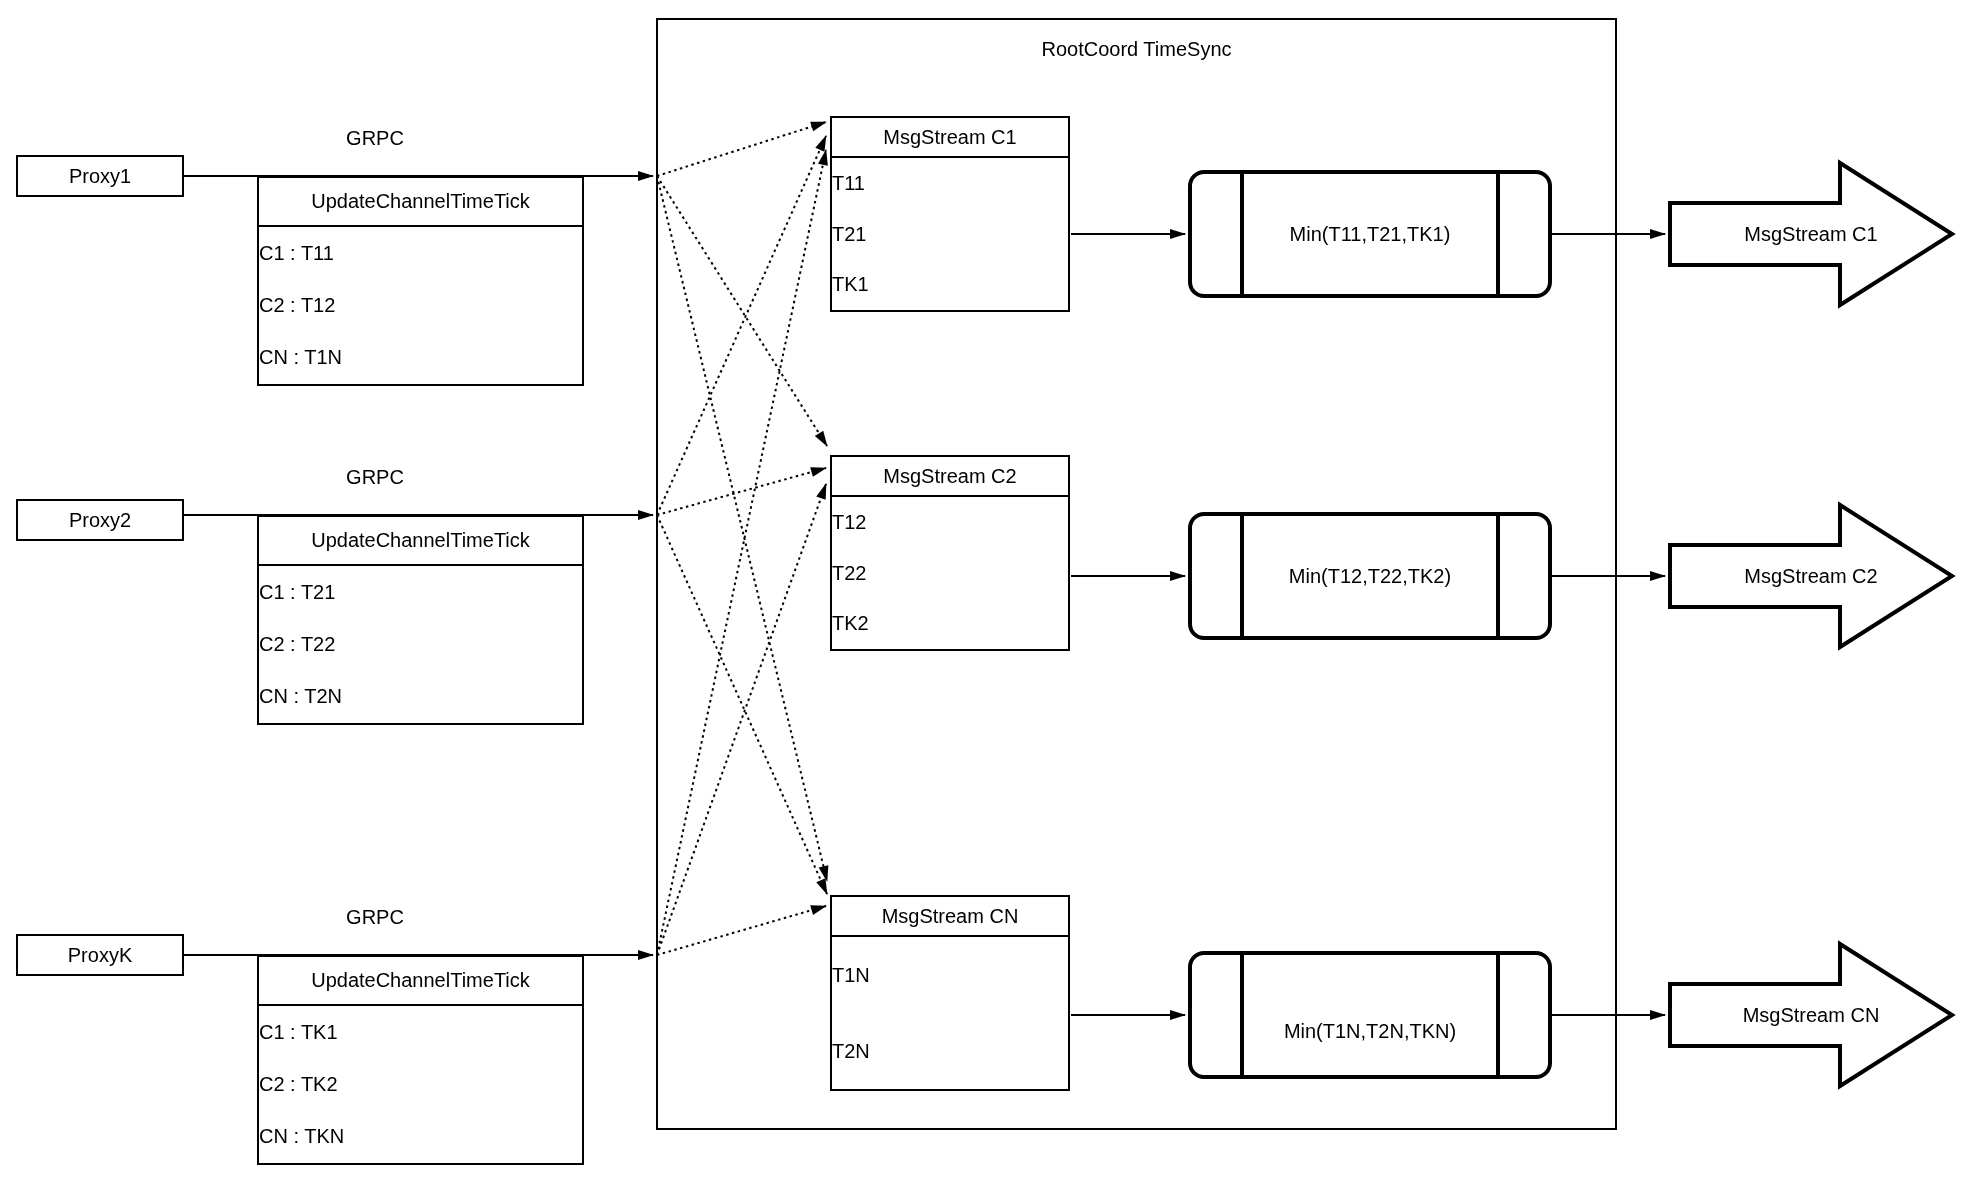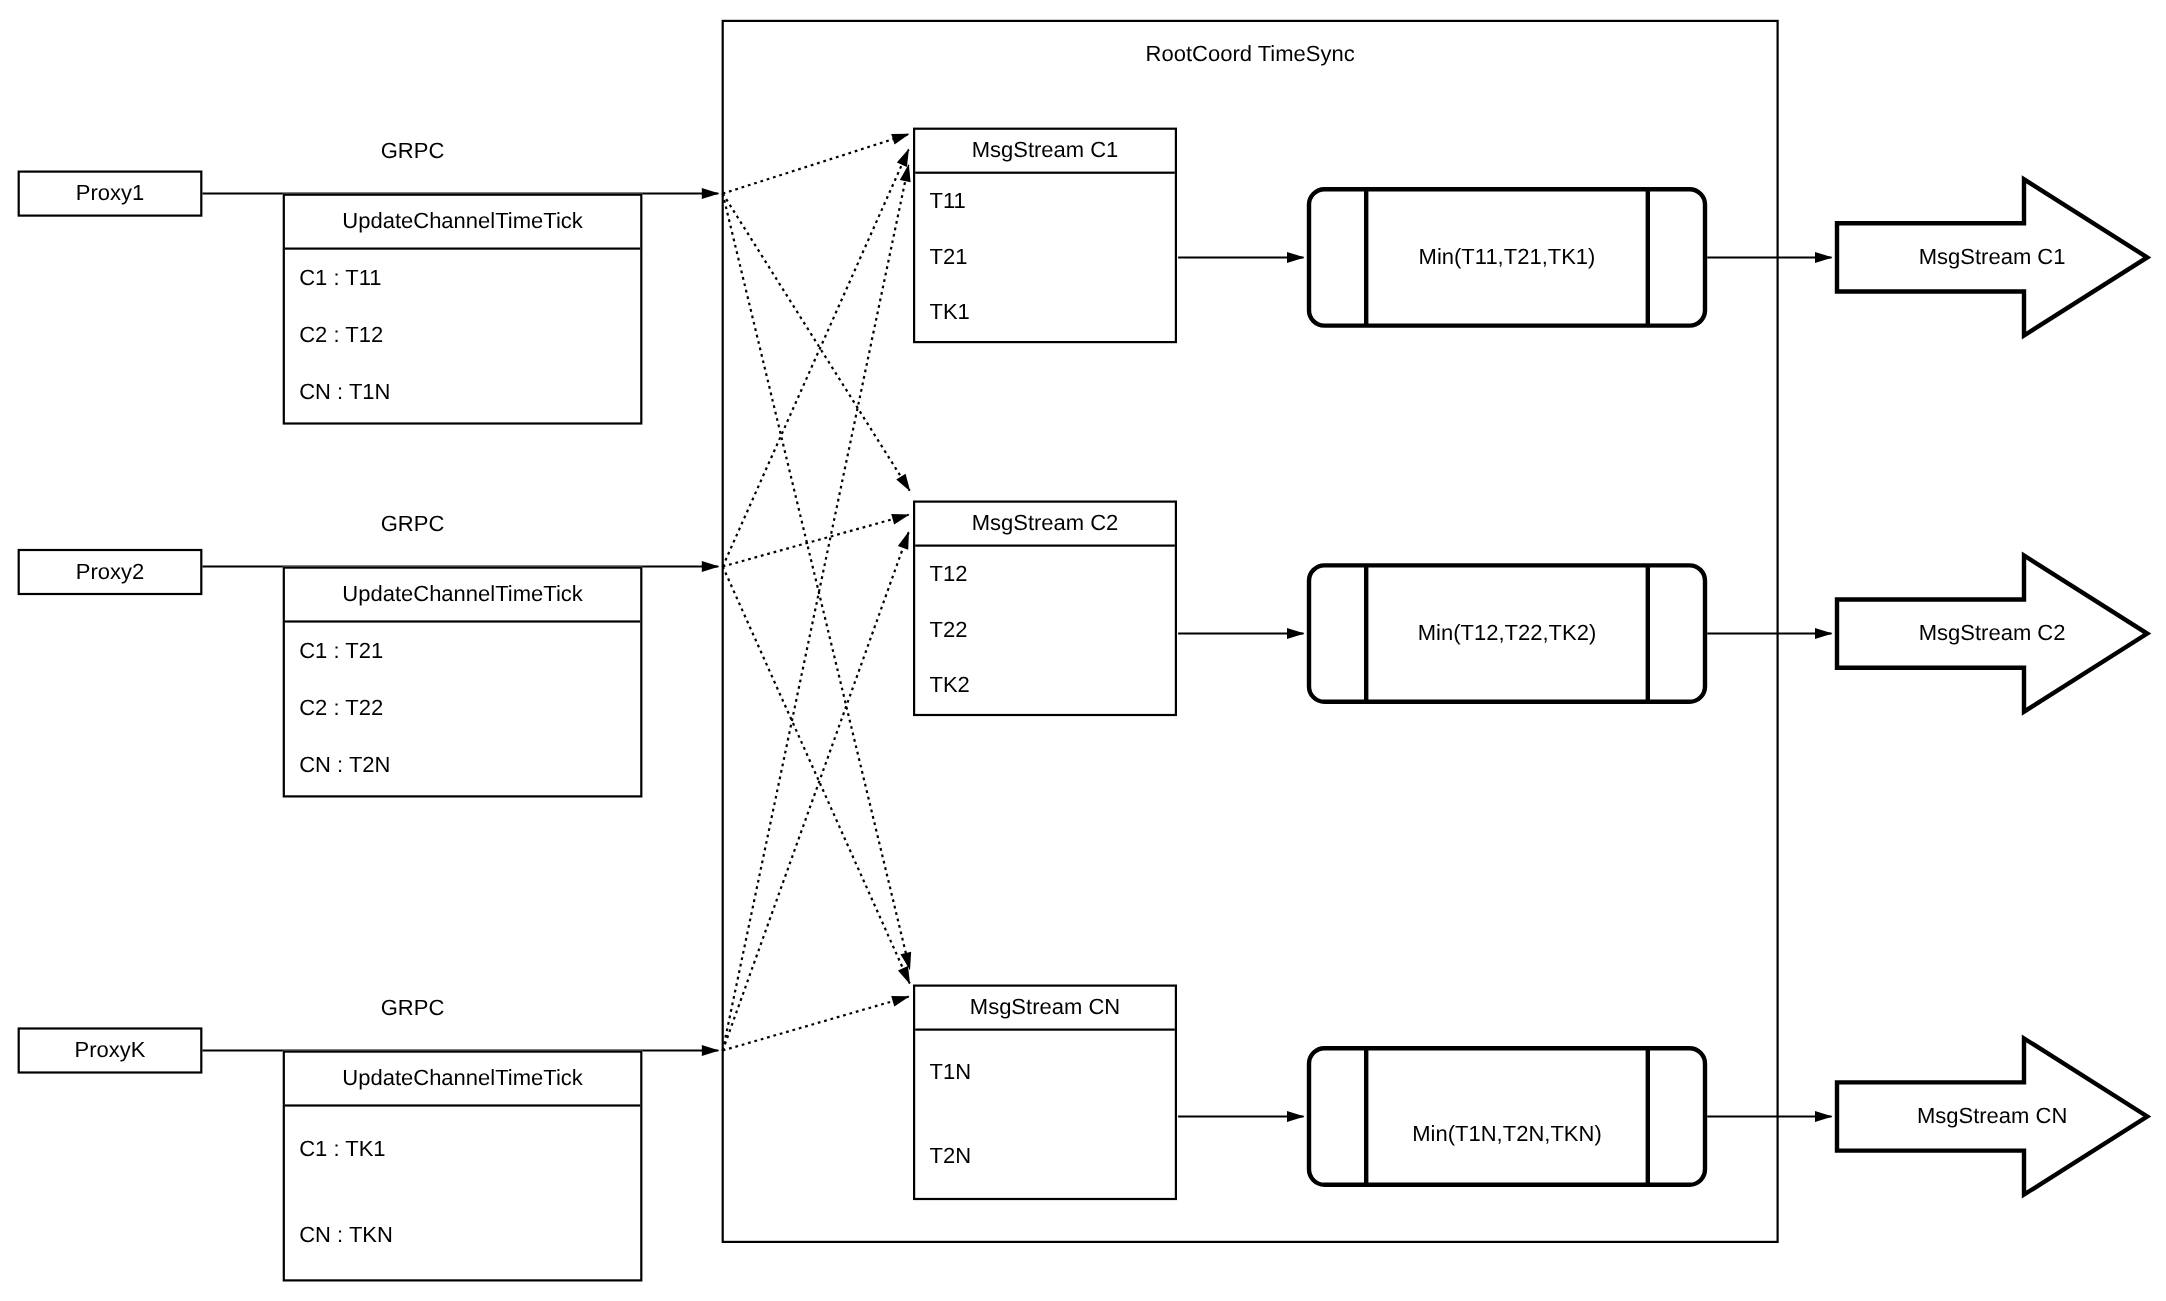--- a/index.html
+++ b/index.html
@@ -90,21 +90,20 @@
   .stream-table .thead { height: 38px; }
   .dtable .tbody {
     flex: 1 1 auto;
     display: flex;
     flex-direction: column;
   }
   .dtable .trow {
     flex: 1 1 0;
     display: flex;
     align-items: center;
-    padding-left: 13px;
     white-space: nowrap;
   }
   .min-label {
     left: 1242px;
     width: 256px;
     height: 30px;
   }
   .out-label {
     left: 1678px;
     width: 266px;
@@ -197,20 +196,21 @@
   </div>
 
   <div class="abs proxy-box" style="top:934px">
     <span>ProxyK</span>
   </div>
   <div class="abs grpc-label label-center" style="top:902px">GRPC</div>
   <div class="abs dtable update-table" style="top:955px">
     <div class="thead">UpdateChannelTimeTick</div>
     <div class="tbody">
       <div class="trow">C1 : TK1</div>
+      <div class="trow">C2 : TK2</div>
       <div class="trow">CN : TKN</div>
     </div>
   </div>
 
   <div class="abs dtable stream-table" style="top:116px">
     <div class="thead">MsgStream C1</div>
     <div class="tbody">
       <div class="trow">T11</div>
       <div class="trow">T21</div>
       <div class="trow">TK1</div>

